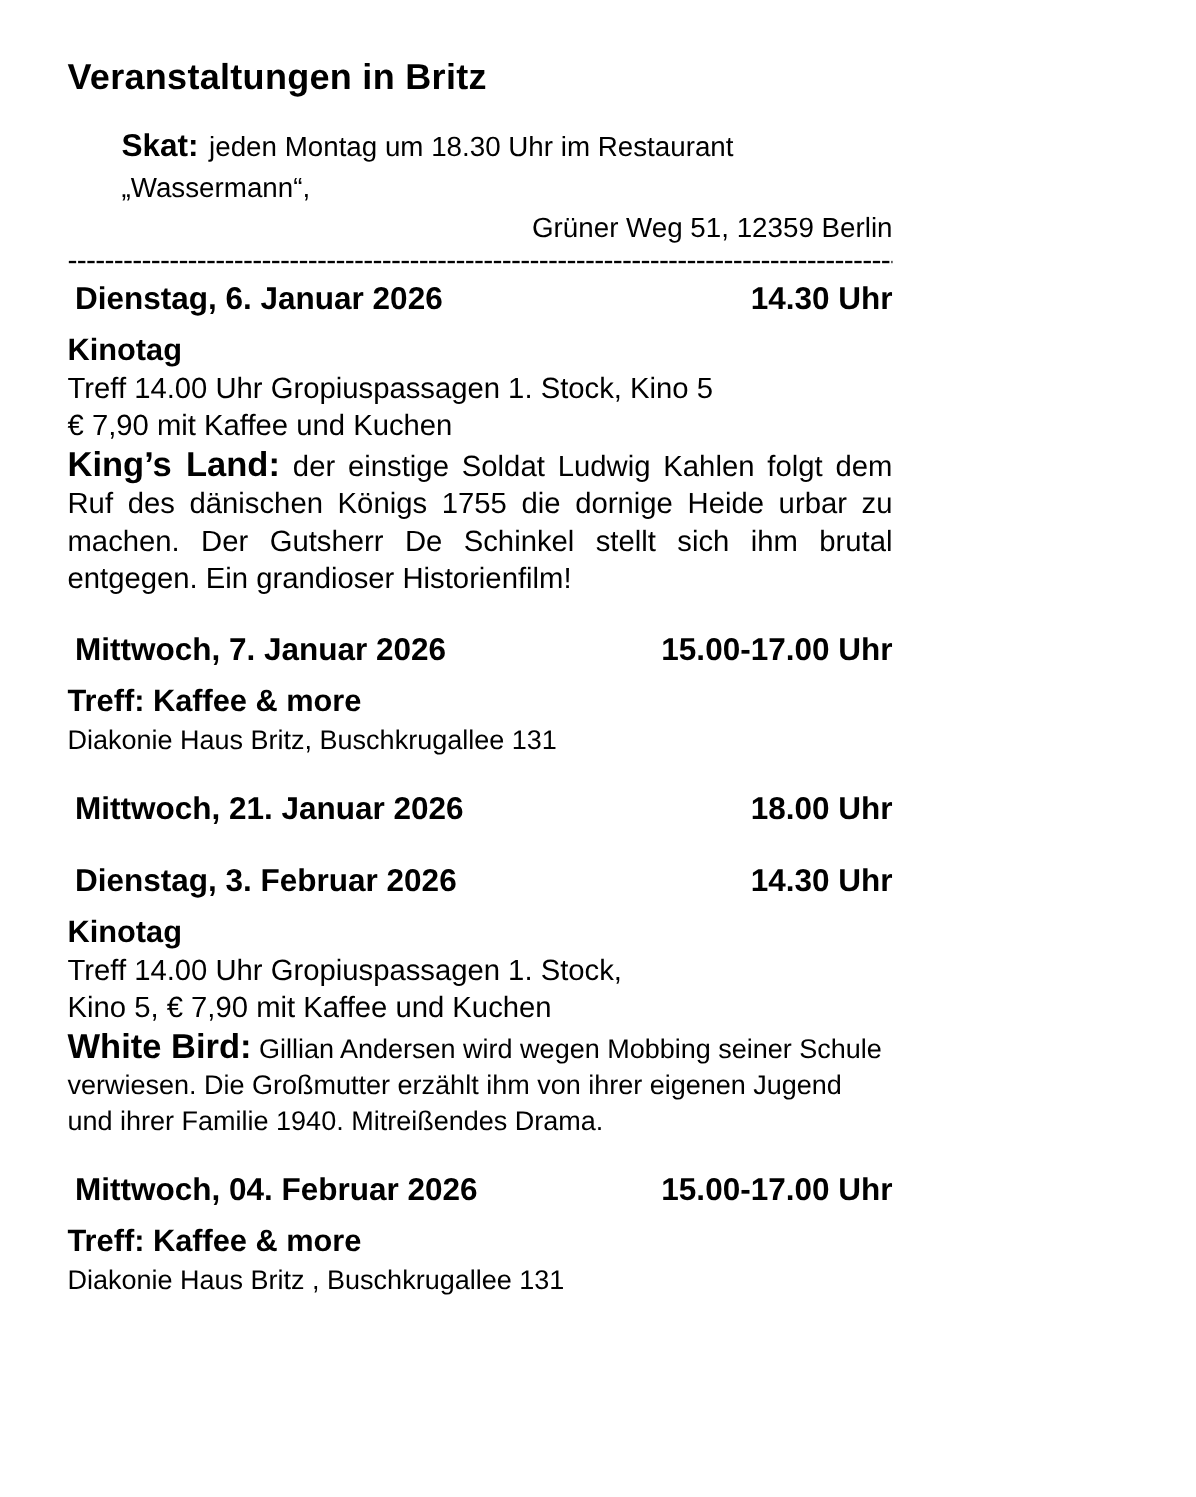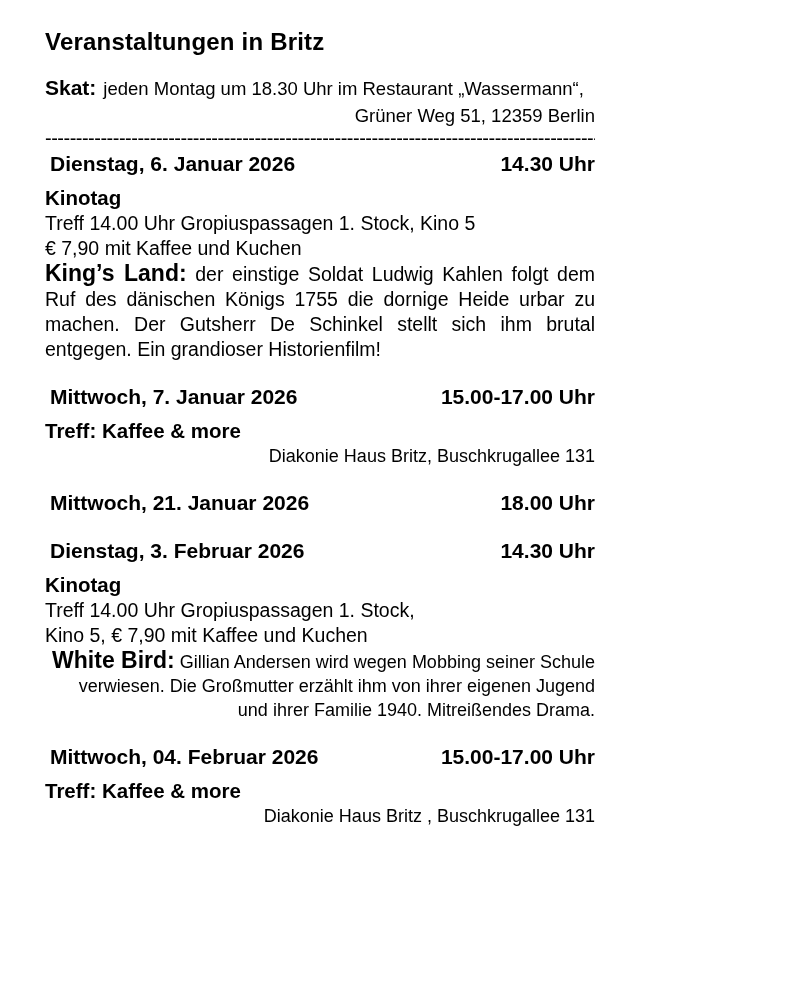--- a/index.html
+++ b/index.html
@@ -1,21 +1,21 @@
 <!DOCTYPE html>
 <html><head>
 <meta charset="utf-8">
 <style>
   html, body { margin: 0; padding: 0; background: #ffffff; }
   .page {
     position: relative;
     width: 655px;
     height: 998px;
     box-sizing: border-box;
-    padding: 26px 60px 0 45px;
+    padding: 36px 60px 0 45px;
     background: #ffffff;
     color: #000000;
     font-family: "Liberation Sans", "DejaVu Sans", sans-serif;
     overflow: hidden;
   }
   .doc-title {
     margin: 0;
     font-size: 24px;
     font-weight: bold;
     line-height: 32px;
@@ -28,20 +28,21 @@
     font-weight: bold;
     line-height: 26px;
     text-decoration: underline;
     text-decoration-thickness: 2px;
     text-underline-offset: 4px;
   }
   .skat {
     margin-top: 16px;
     font-size: 18.5px;
     line-height: 27px;
+    margin-left: 36px;
   }
   .skat .label {
     font-size: 21px;
     font-weight: bold;
     margin-right: 7px;
   }
   .skat .addr { margin-left: 54px; text-align: right; }
   .divider {
     margin-top: 4px;
     height: 12px;
@@ -69,21 +70,20 @@
     line-height: 26px;
   }
   .line {
     margin: 0;
     font-size: 19.5px;
     line-height: 25px;
   }
   .line.small {
     font-size: 18px;
     line-height: 24px;
-    text-align: right;
   }
   .line.justify { text-align: justify; }
   .line b { font-size: 23px; }
 </style>
 </head>
 <body>
 
 <div class="page">
 
   <h1 class="doc-title">

